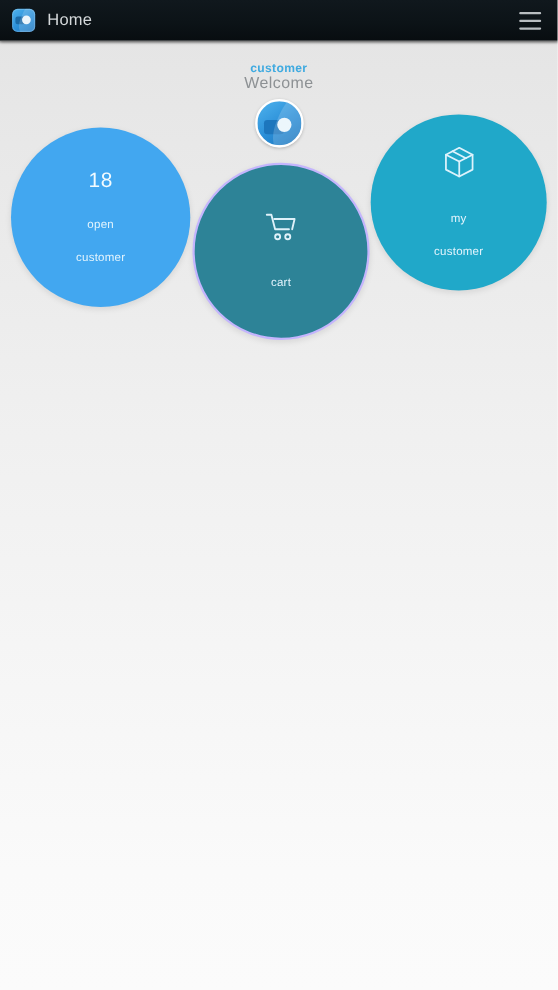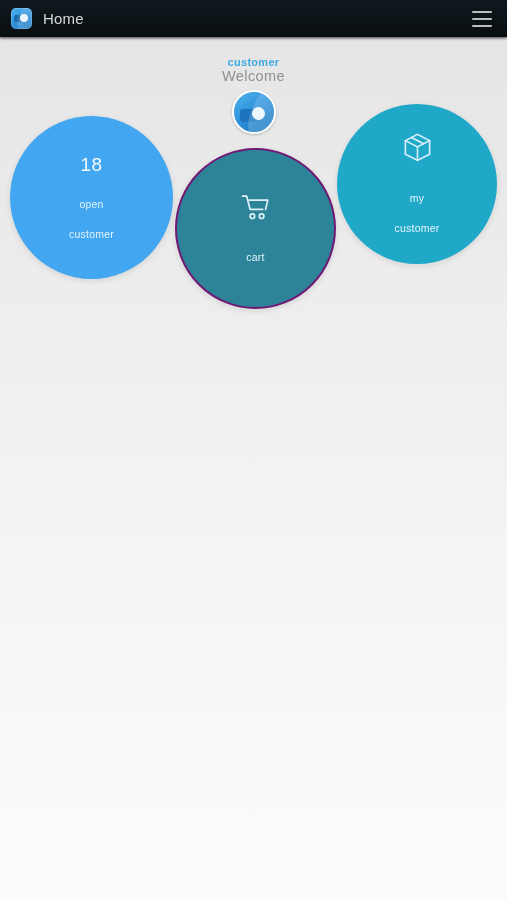--- a/index.html
+++ b/index.html
@@ -104,21 +104,21 @@
     text-align:center; line-height:1.18;
     box-shadow:0 2px 6px rgba(0,0,0,.10);
   }
   #bubble-open-requests {
     left:10px; top:116px; width:163px; height:163px;
     background:#42a7f0; z-index:10;
   }
   #bubble-cart {
     left:175px; top:148px; width:161px; height:161px;
     background:#2d8397; z-index:12;
-    border:2px solid #701a75;
+    border:2px solid #c4b5fd;
   }
   #bubble-my-machines {
     left:337px; top:104px; width:160px; height:160px;
     background:#20a8c9; z-index:11;
   }
   .bubble .big-number {
     font-size:19px; font-weight:300; letter-spacing:.5px;
     color:#f2fbff; margin-bottom:3px;
   }
   .bubble .b-label {

